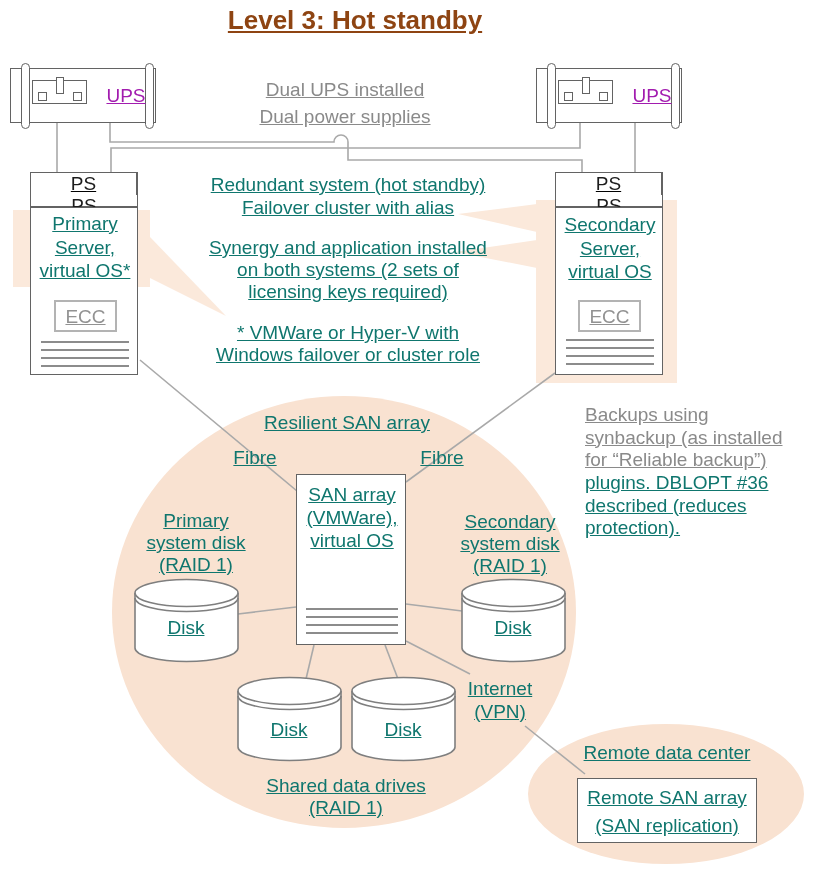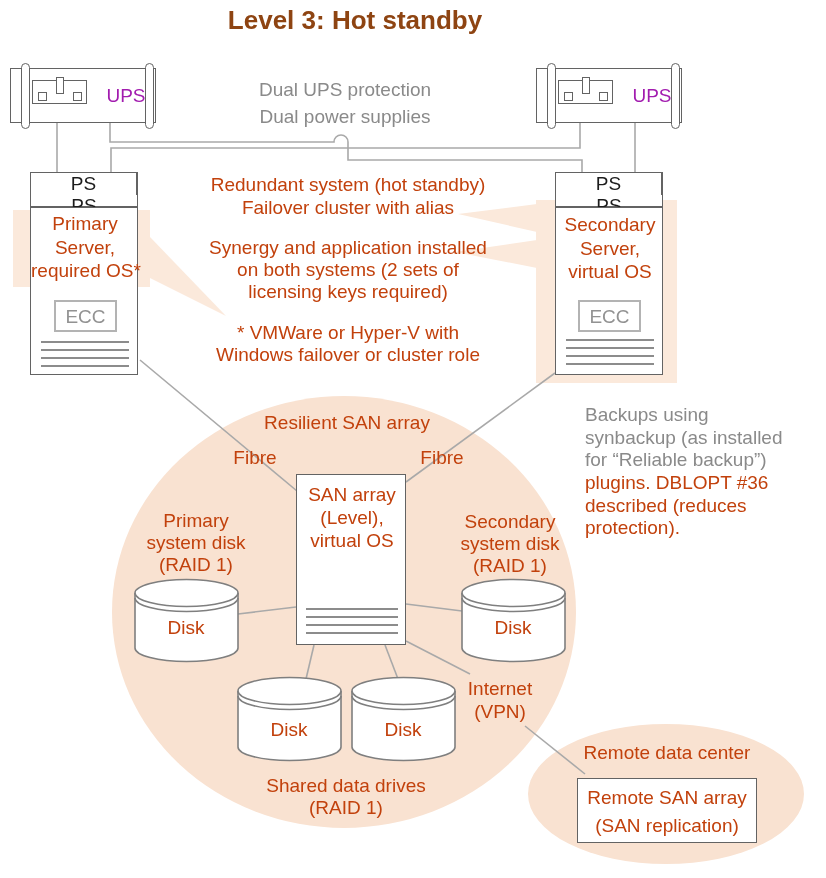--- a/index.html
+++ b/index.html
@@ -1,20 +1,20 @@
 <!DOCTYPE html>
 <html><head>
 <meta charset="utf-8">
 <style>
   html,body{margin:0;padding:0;background:#fff;}
   #stage{position:relative;width:826px;height:878px;background:#fff;overflow:hidden;
          font-family:"Liberation Sans","DejaVu Sans",sans-serif;}
-  .abs{position:absolute;box-sizing:border-box;}
+  .abs{position:absolute;box-sizing:border-box;text-decoration:underline;}
   svg{position:absolute;left:0;top:0;}
-  .maroon{color:#c2410c;}
+  .maroon{color:#0f766e;}
   .graytxt{color:#8a8a8a;}
   .darktxt{color:#a21caf;}
   .ctr{text-align:center;}
   .t19{font-size:19px;}
   .nw{white-space:nowrap;}
   .line{display:block;}
   .box{border:1.6px solid #636363;background:#fff;}
   .title{font-size:26px;font-weight:bold;color:#8e4412;}
   .vent{height:2px;background:#8c8c8c;margin-bottom:6px;}
   .psrow{display:flex;flex-direction:column;}
@@ -102,38 +102,38 @@
     <div class="abs cap" style="left:134px;top:-6px;width:9px;height:66px;"></div>
     <div class="abs plate" style="left:21px;top:11px;width:55px;height:24px;">
       <div class="hole" style="left:23px;top:-4px;width:8px;height:17px;"></div>
       <div class="hole" style="left:5px;top:11px;width:9px;height:9px;"></div>
       <div class="hole" style="left:40px;top:11px;width:9px;height:9px;"></div>
     </div>
     <div class="abs t19 darktxt ctr nw" style="left:90px;top:16px;width:50px;">UPS</div>
   </div>
 
   <div class="abs t19 graytxt ctr" style="left:215px;top:76px;width:260px;line-height:27px;">
-    <span class="line nw">Dual UPS protection</span>
+    <span class="line nw">Dual UPS installed</span>
     <span class="line nw">Dual power supplies</span>
   </div>
 
   <div class="abs box psrow" style="left:30px;top:172px;width:108px;height:35px;">
     <div class="pscell first">PS</div>
     <div class="pscell">PS</div>
   </div>
   <div class="abs box psrow" style="left:555px;top:172px;width:108px;height:35px;">
     <div class="pscell first">PS</div>
     <div class="pscell">PS</div>
   </div>
 
   <div class="abs box" style="left:30px;top:207px;width:108px;height:168px;">
     <div class="abs t19 maroon ctr" style="left:0;top:4px;width:108px;line-height:23.5px;">
       <span class="line nw">Primary</span>
       <span class="line nw">Server,</span>
-      <span class="line nw">required OS*</span>
+      <span class="line nw">virtual OS*</span>
     </div>
     <div class="abs eccbox" style="left:23px;top:92px;width:63px;height:32px;line-height:29px;">ECC</div>
     <div class="abs" style="left:10px;top:133px;width:88px;">
       <div class="vent"></div>
         <div class="vent"></div>
         <div class="vent"></div>
         <div class="vent"></div>
     </div>
   </div>
 
@@ -166,21 +166,21 @@
     <span class="line nw">Windows failover or cluster role</span>
   </div>
 
   <div class="abs t19 maroon ctr nw" style="left:247px;top:412px;width:200px;">Resilient SAN array</div>
   <div class="abs t19 maroon ctr nw" style="left:215px;top:447px;width:80px;">Fibre</div>
   <div class="abs t19 maroon ctr nw" style="left:402px;top:447px;width:80px;">Fibre</div>
 
   <div class="abs box" style="left:296px;top:474px;width:110px;height:171px;">
     <div class="abs t19 maroon ctr" style="left:0;top:8px;width:110px;line-height:23px;">
       <span class="line nw">SAN array</span>
-      <span class="line nw">(Level),</span>
+      <span class="line nw">(VMWare),</span>
       <span class="line nw">virtual OS</span>
     </div>
     <div class="abs" style="left:9px;top:133px;width:92px;">
       <div class="vent"></div>
         <div class="vent"></div>
         <div class="vent"></div>
         <div class="vent"></div>
     </div>
   </div>
 

